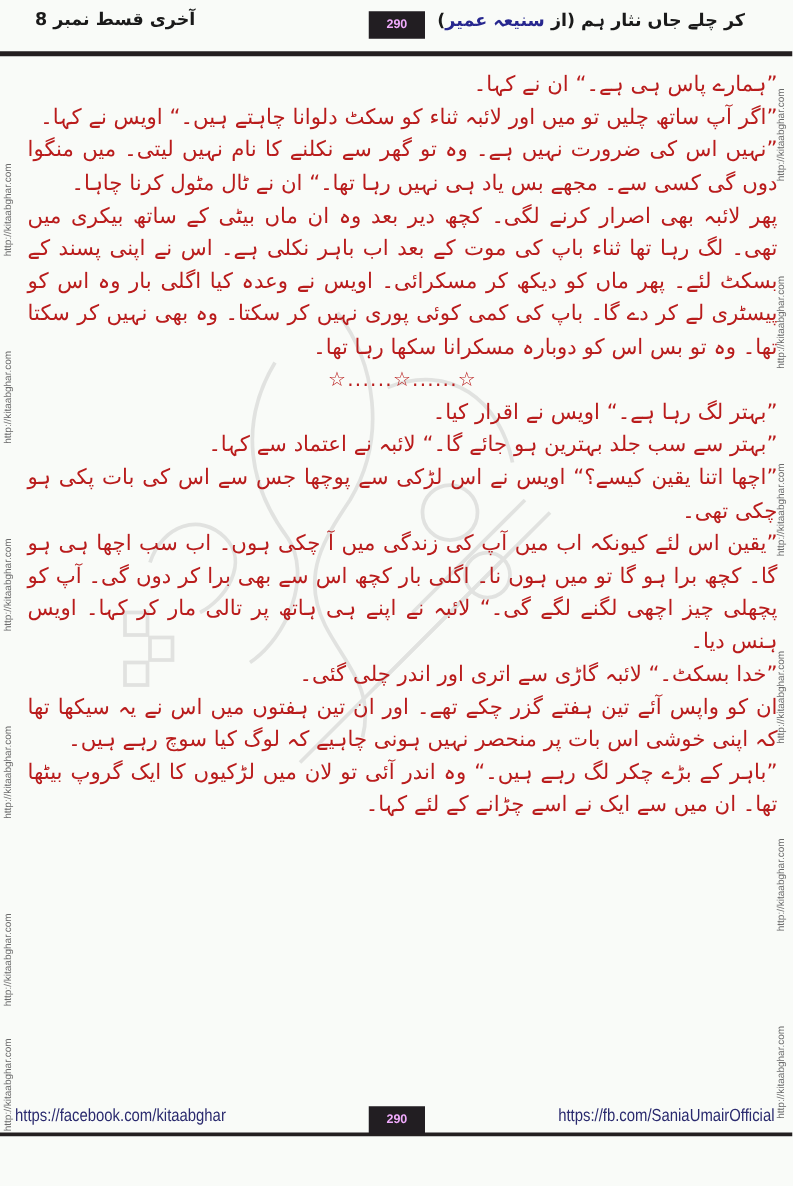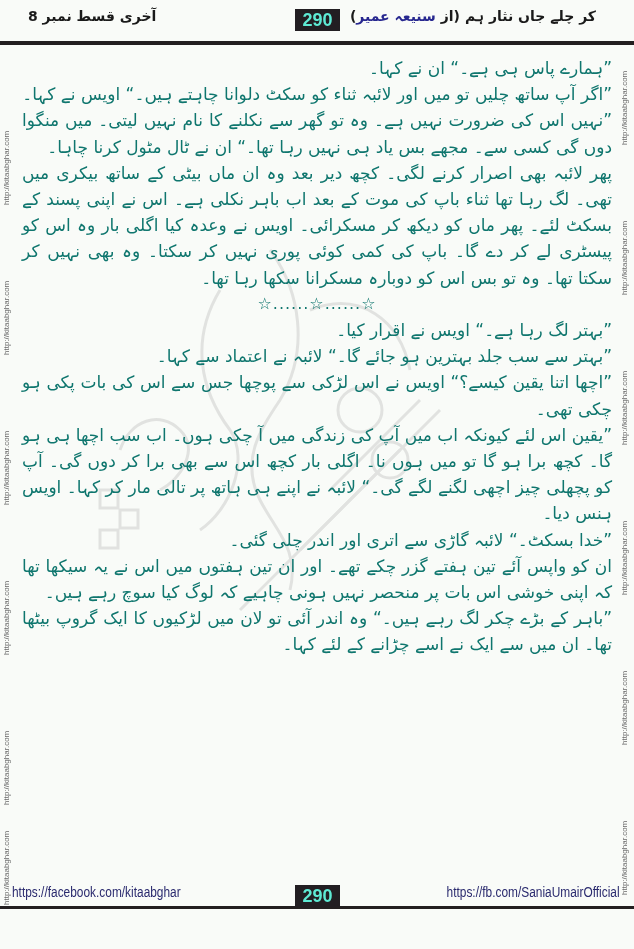--- a/index.html
+++ b/index.html
@@ -37,24 +37,24 @@
     font-weight: bold;
     color: #1a1a1a;
     direction: rtl;
   }
   .header-right .author {
     color: #27278f;
   }
   .page-num-box {
     position: absolute;
     background: #221e22;
-    color: #5eead4;
+    color: #f0abfc;
     font-family: "Liberation Sans", sans-serif;
     font-weight: bold;
-    font-size: 18px;
+    font-size: 10px;
     text-align: center;
     line-height: 22px;
     height: 22px;
   }
   .page-num-top {
     left: 295px;
     top: 9px;
     width: 45px;
   }
   .rule {
@@ -89,28 +89,28 @@
     left: 60px;
     top: 230px;
     width: 420px;
     height: 420px;
     opacity: 0.18;
     pointer-events: none;
   }
   .content {
     position: absolute;
     left: 22px;
-    right: 22px;
+    right: 12px;
     top: 55px;
     direction: rtl;
     text-align: right;
     font-family: "DejaVu Sans", sans-serif;
     font-size: 17px;
     line-height: 26.2px;
-    color: #0f766e;
+    color: #b91c1c;
   }
   .content p {
     margin: 0;
     padding: 0;
     text-align: justify;
     text-align-last: right;
   }
   .content .separator {
     text-align: center;
     text-align-last: center;

